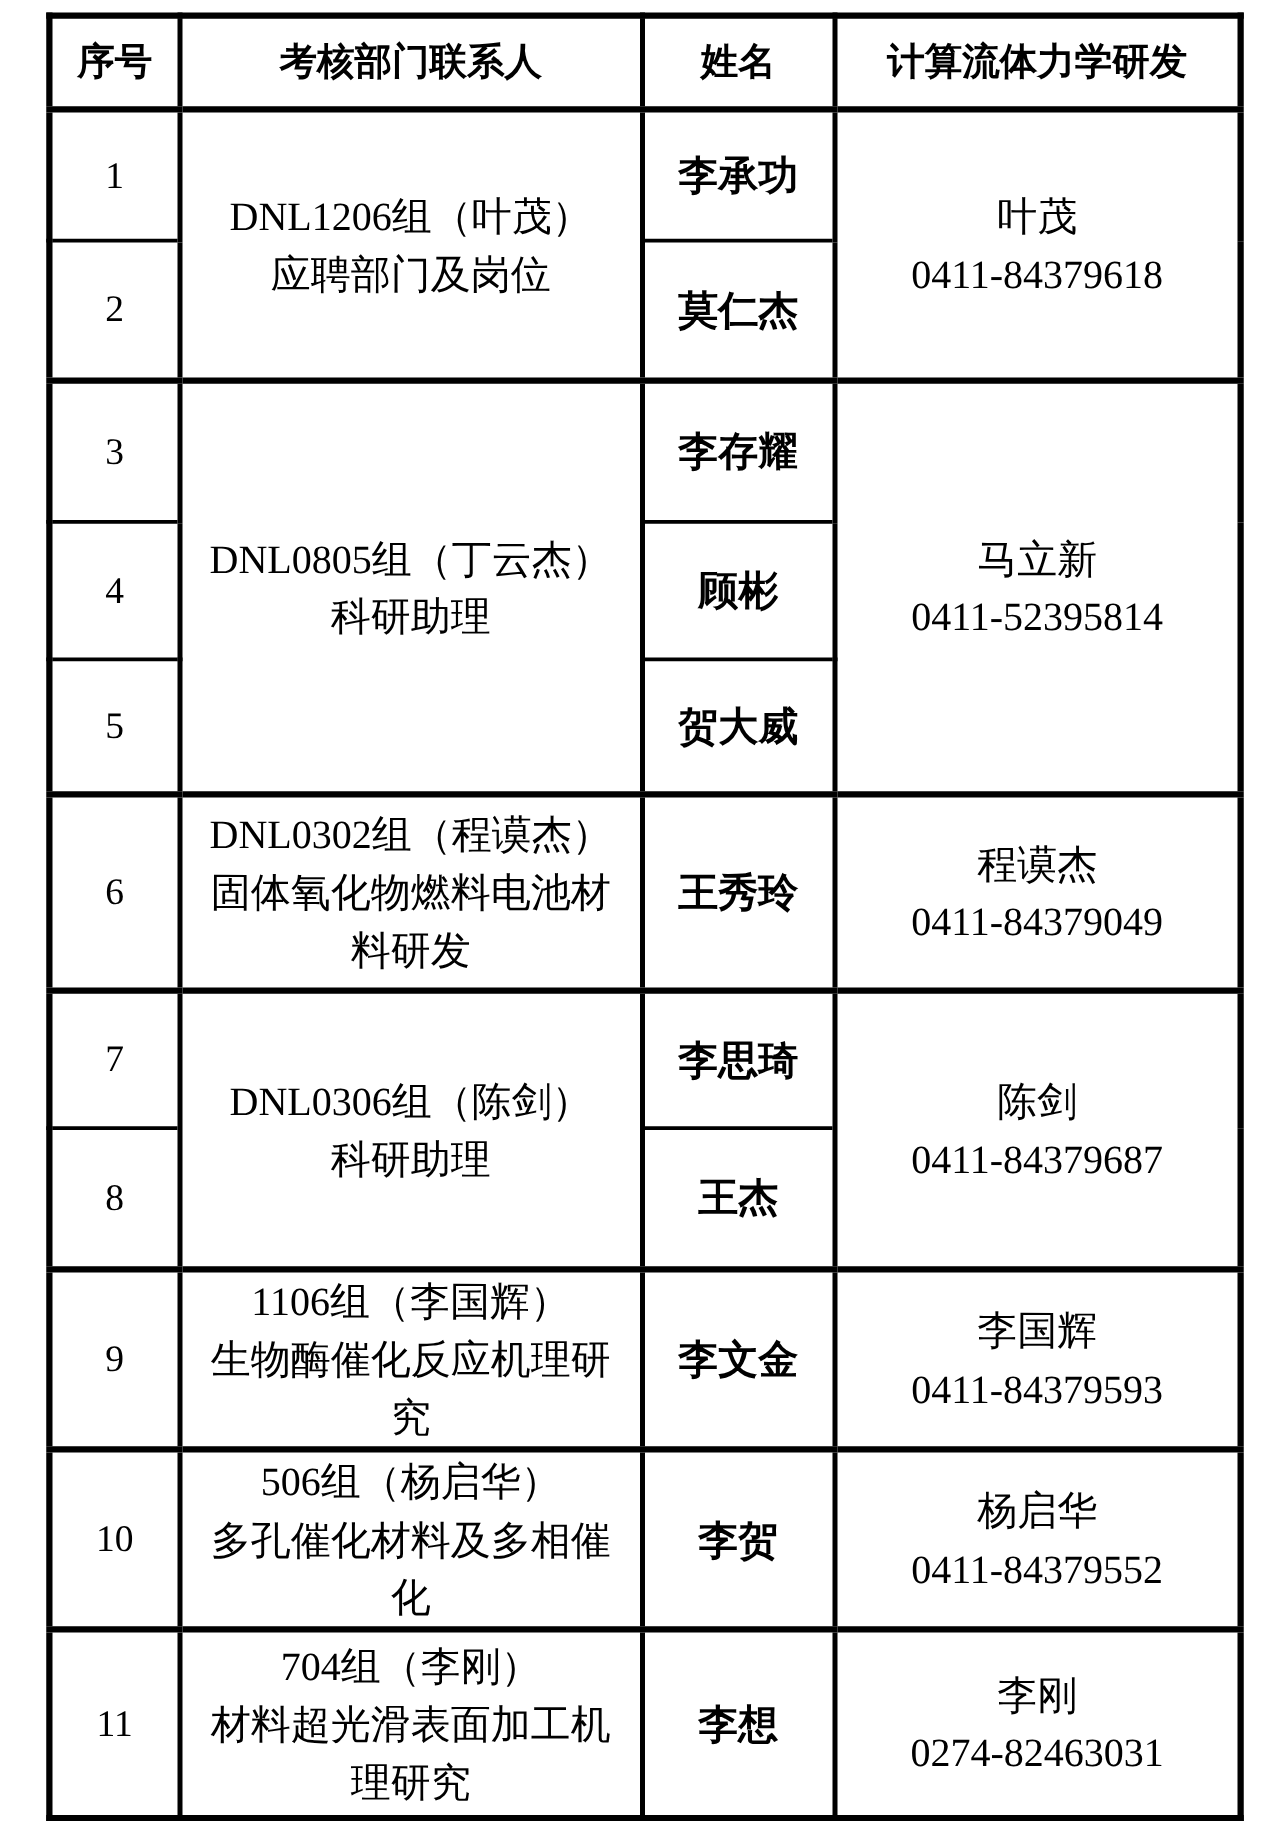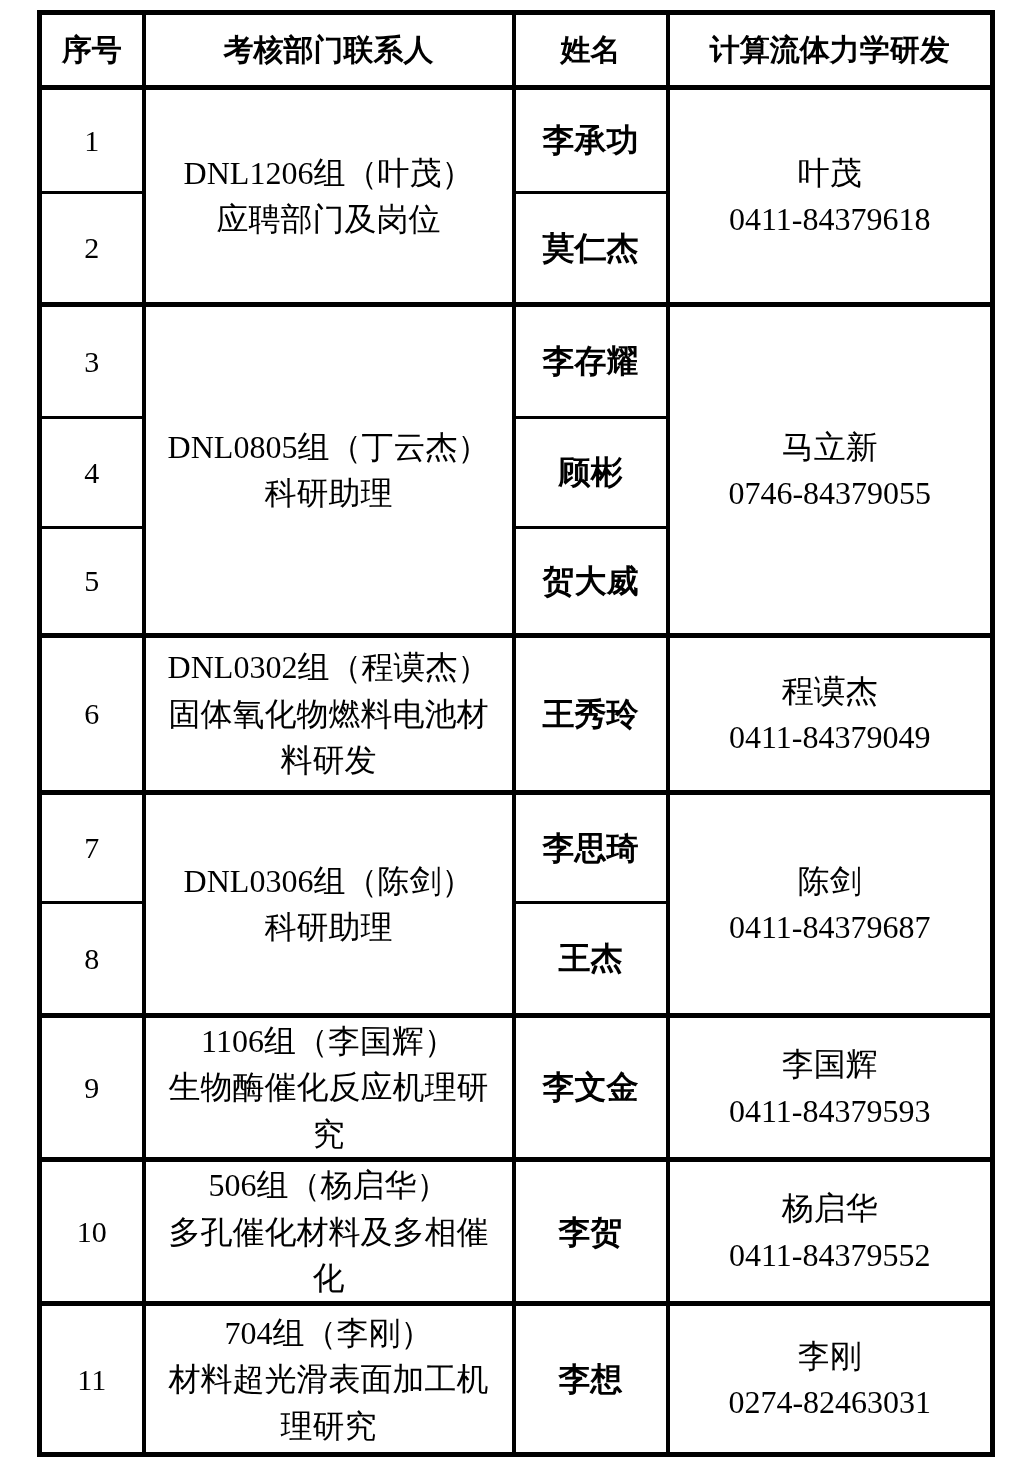--- a/index.html
+++ b/index.html
@@ -90,21 +90,21 @@
 
     <tr class="group-start" style="height:113px">
       <td class="c-index">3</td>
       <td class="c-pos" rowspan="3">
         <span class="pos-line">DNL0805组（丁云杰）</span>
         <span class="pos-line">科研助理</span>
       </td>
       <td class="c-name">李存耀</td>
       <td class="c-contact" rowspan="3">
         <span class="contact-line">马立新</span>
-        <span class="contact-line">0746-84379055</span>
+        <span class="contact-line">0411-52395814</span>
       </td>
     </tr>
     <tr style="height:110px">
       <td class="c-index">4</td>
       <td class="c-name">顾彬</td>
     </tr>
     <tr style="height:108px">
       <td class="c-index">5</td>
       <td class="c-name">贺大威</td>
     </tr>

